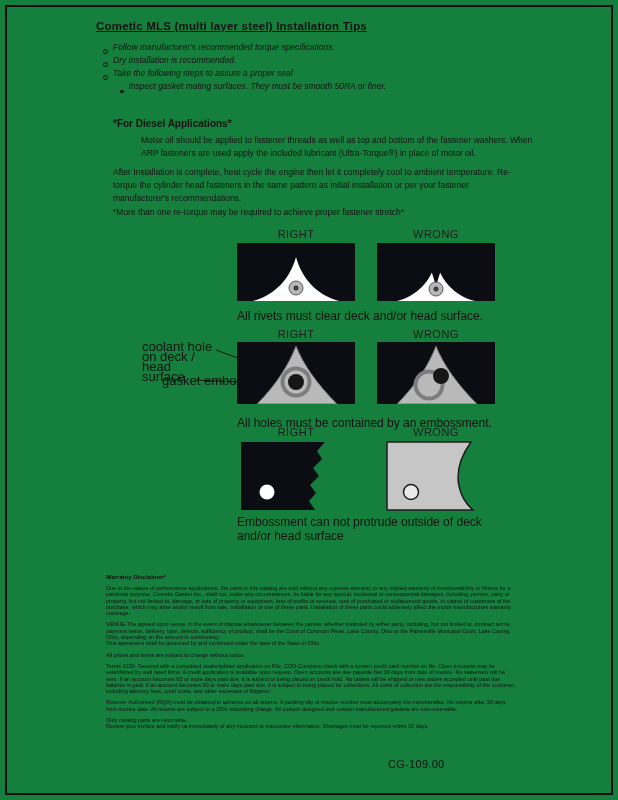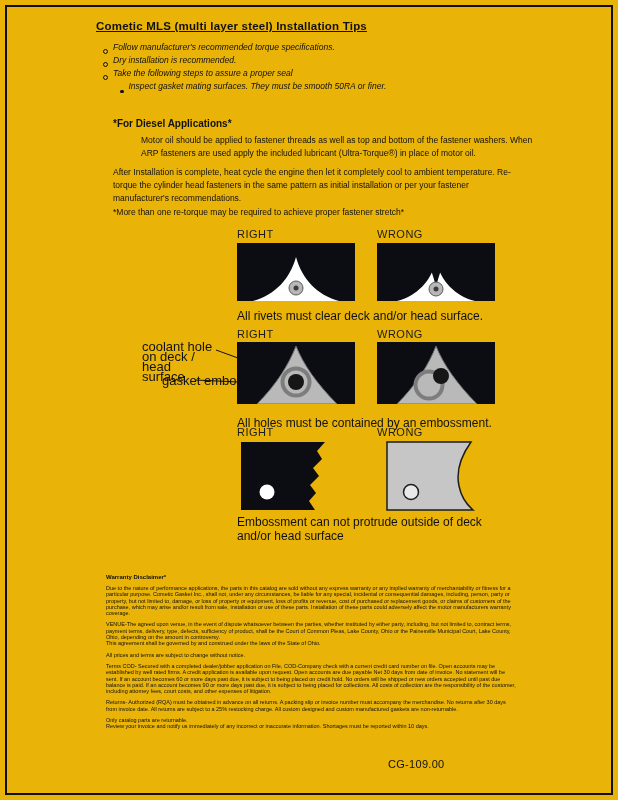--- a/index.html
+++ b/index.html
@@ -1,31 +1,31 @@
 <!DOCTYPE html>
 <html><head>
 <meta charset="utf-8">
 <style>
   html,body{margin:0;padding:0;background:#e8e8e8;}
   .page{
-    position:relative;width:618px;height:800px;background:#eab308;
+    position:relative;width:618px;height:800px;background:#15803d;
     font-family:"Liberation Sans", sans-serif;color:#111;overflow:hidden;
     margin:0 auto;
   }
   .frame{position:absolute;left:5px;top:5px;right:5px;bottom:5px;border:2px solid #101010;pointer-events:none;}
   .abs{position:absolute;}
   .title{font-size:11.5px;font-weight:bold;text-decoration:underline;letter-spacing:.2px;}
   .tips{font-size:8.5px;line-height:13px;}
   .tip-row{display:flex;align-items:flex-end;font-style:italic;}
   .bullet-o{flex:0 0 auto;width:3px;height:3px;border:1px solid #111;border-radius:50%;margin:4.5px 5px 0 0;}
   .bullet-f{flex:0 0 auto;width:3.5px;height:3.5px;background:#111;border-radius:50%;margin:4.5px 5px 0 0;}
   .sub{margin-left:17px;}
   .h2{font-size:10px;font-weight:bold;}
   .body-par{font-size:8.5px;line-height:13px;width:402px;}
-  .rw-label{font-size:11px;width:118px;color:#1c1c1c;letter-spacing:.5px;}
+  .rw-label{font-size:11px;text-align:center;width:118px;color:#1c1c1c;letter-spacing:.5px;}
   .dbox{width:118px;display:block;}
   .caption{font-size:12px;color:#111;}
   .callout{font-size:13px;line-height:10px;color:#111;}
   .warr{width:410px;}
   .warr h3{font-size:6px;font-weight:bold;margin:0 0 5px 0;}
   .warr p{font-size:5.5px;line-height:6.3px;margin:0 0 5px 0;}
   .warr p.tight{margin-bottom:0;}
   .code{font-size:11px;letter-spacing:.3px;}
 </style>
 </head>

